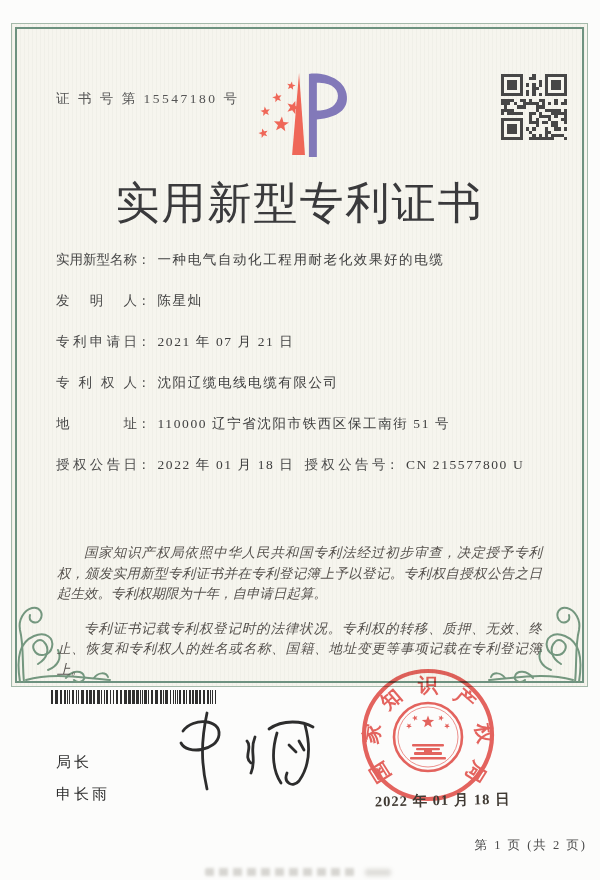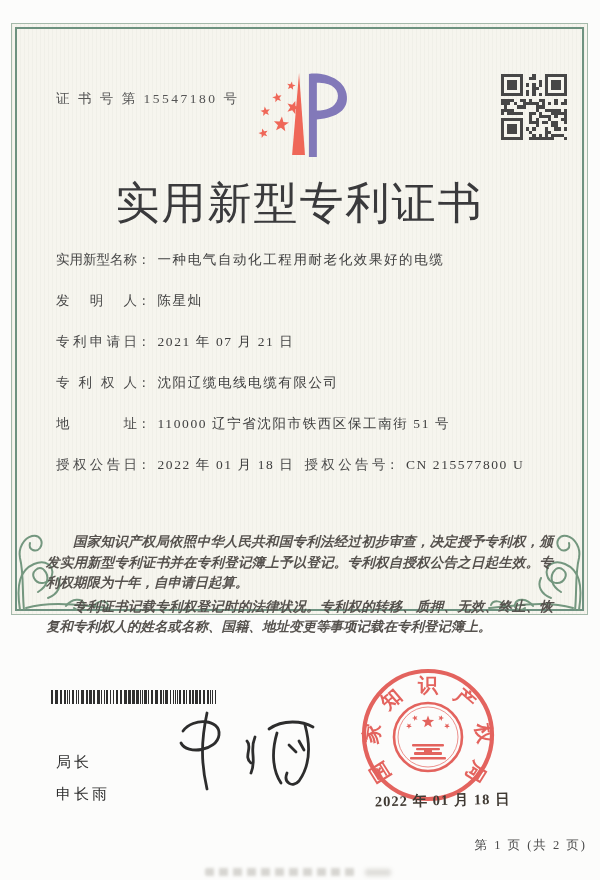--- a/index.html
+++ b/index.html
@@ -3,21 +3,21 @@
 <meta charset="utf-8">
 <style>
   html,body{margin:0;padding:0;}
   body{
     width:600px;height:880px;position:relative;overflow:hidden;
     background:#fcfcfb;
     font-family:"Liberation Serif","DejaVu Serif",serif;
   }
   
   .paper{
-    position:absolute;left:11px;top:23px;width:577px;height:592px;
+    position:absolute;left:11px;top:23px;width:577px;height:664px;
     background:
       repeating-linear-gradient(90deg, rgba(110,125,100,.045) 0 1px, rgba(0,0,0,0) 1px 4px),
       #f6f5ee;
     border:1px solid #a4b9aa;
     box-sizing:border-box;
   }
   .frame{
     position:absolute;inset:3px;border:2px solid #6e9280;pointer-events:none;
   }
   .corner{position:absolute;bottom:2px;width:100px;height:90px;color:#74977f;}
@@ -43,21 +43,21 @@
   }
   .colon{display:inline-block;margin-right:7px;color:#4a4a4a;}
   .fvalue{letter-spacing:1.6px;color:#3f3f3f;font-family:Liberation Serif, serif;}
   .grant-first{display:inline-block;width:245px;}
   
   .paras{
     position:absolute;left:31px;right:31px;top:505px;
     font-size:13.5px;font-style:italic;color:#56524e;line-height:20.5px;
     text-align:justify;
   }
-  .paras p{margin:3px;text-indent:2em;font-weight:bold;}
+  .paras p{margin:14px;text-indent:2em;}
   
   .barcode{position:absolute;left:39px;top:666px;width:170px;height:14px;}
   .signoff{
     position:absolute;left:44px;top:722px;
     font-family:Liberation Sans, sans-serif;
     font-size:15px;color:#2e2e2e;letter-spacing:3px;line-height:32px;font-weight:500;
   }
   .signature{position:absolute;left:149px;top:677px;width:160px;height:100px;color:#2d2d2d;}
   .seal{
     position:absolute;left:346px;top:641px;width:140px;height:140px;

